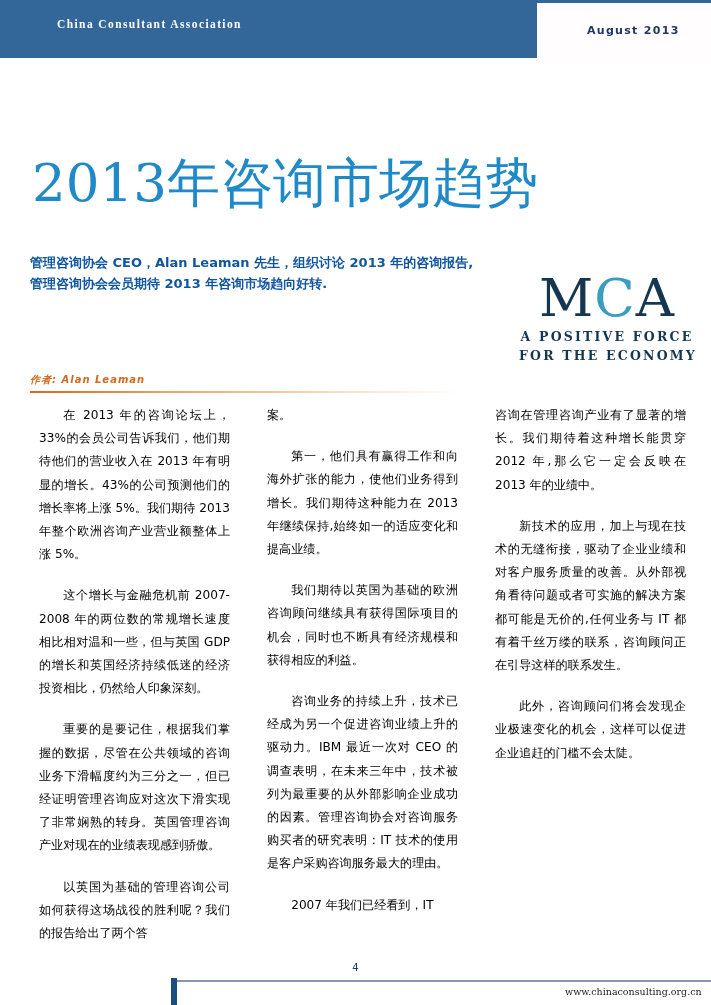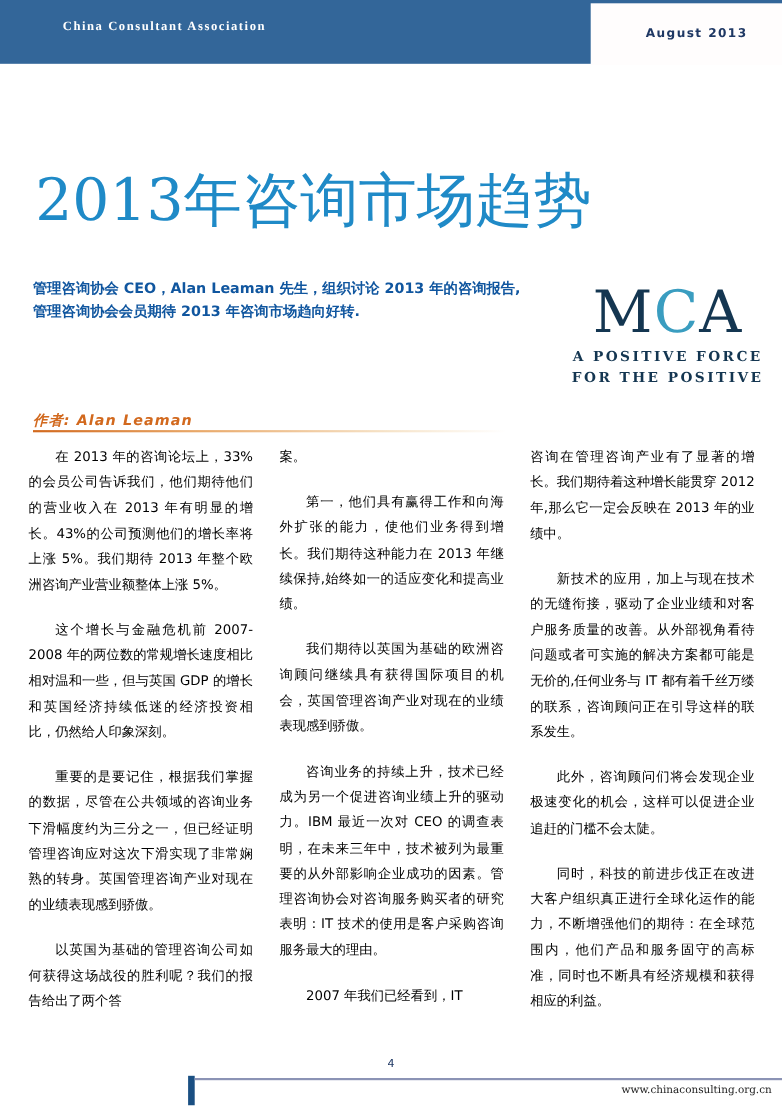--- a/index.html
+++ b/index.html
@@ -76,21 +76,21 @@
     font-family: "DejaVu Sans", sans-serif;
     font-weight: bold;
     font-size: 13px;
     line-height: 21px;
   }
 
   
   .mca-logo {
     position: absolute;
     left: 519px;
-    top: 257px;
+    top: 270px;
     width: 176px;
     height: 98px;
     text-align: center;
   }
   .mca-word {
     font-family: "DejaVu Serif", serif;
     font-size: 53px;
     line-height: 56px;
     color: #143651;
     letter-spacing: 1px;
@@ -116,21 +116,21 @@
     width: 460px;
     height: 22px;
   }
   .author-text {
     position: absolute;
     left: 0;
     top: 0;
     font-family: "DejaVu Sans", sans-serif;
     font-weight: bold;
     font-style: italic;
-    font-size: 13px;
+    font-size: 10px;
     color: #d2691e;
     letter-spacing: 1px;
     white-space: nowrap;
   }
   .author-rule {
     position: absolute;
     left: 0;
     top: 18px;
     width: 430px;
     height: 2px;
@@ -144,21 +144,21 @@
     top: 404px;
     width: 660px;
     height: 530px;
     display: flex;
     justify-content: space-between;
   }
   .col {
     width: 204px;
   }
   .col p {
-    margin: 0 0 18px 0;
+    margin: 0 0 18px 13px;
     font-family: "DejaVu Sans", sans-serif;
     font-size: 12.1px;
     line-height: 23.2px;
     color: #000000;
     text-align: justify;
     text-justify: inter-character;
   }
   .col p.indent { text-indent: 2em; }
 
   
@@ -205,46 +205,45 @@
 <div class="header-title">China  Consultant  Association</div>
 <div class="header-date-box"></div>
 <div class="header-date">August  2013</div>
 
 <div class="article-title">2013年咨询市场趋势</div>
 <div class="subtitle">管理咨询协会 CEO，Alan Leaman 先生，组织讨论 2013 年的咨询报告, 管理咨询协会会员期待 2013 年咨询市场趋向好转.</div>
 
 <div class="mca-logo">
   <div class="mca-word"><span>M</span><span class="mca-c">C</span><span>A</span></div>
   <div class="mca-tag">A POSITIVE FORCE</div>
-  <div class="mca-tag">FOR THE POSITIVE</div>
+  <div class="mca-tag">FOR THE ECONOMY</div>
 </div>
 
 <div class="author-line">
   <div class="author-text">作者:  Alan Leaman</div>
   <div class="author-rule"></div>
 </div>
 
 <div class="columns">
   <div class="col">
     <p class="indent">在 2013 年的咨询论坛上，33%的会员公司告诉我们，他们期待他们的营业收入在 2013 年有明显的增长。43%的公司预测他们的增长率将上涨 5%。我们期待 2013 年整个欧洲咨询产业营业额整体上涨 5%。</p>
     <p class="indent">这个增长与金融危机前 2007-2008 年的两位数的常规增长速度相比相对温和一些，但与英国 GDP 的增长和英国经济持续低迷的经济投资相比，仍然给人印象深刻。</p>
     <p class="indent">重要的是要记住，根据我们掌握的数据，尽管在公共领域的咨询业务下滑幅度约为三分之一，但已经证明管理咨询应对这次下滑实现了非常娴熟的转身。英国管理咨询产业对现在的业绩表现感到骄傲。</p>
     <p class="indent">以英国为基础的管理咨询公司如何获得这场战役的胜利呢？我们的报告给出了两个答</p>
   </div>
   <div class="col">
     <p>案。</p>
     <p class="indent">第一，他们具有赢得工作和向海外扩张的能力，使他们业务得到增长。我们期待这种能力在 2013 年继续保持,始终如一的适应变化和提高业绩。</p>
-    <p class="indent">我们期待以英国为基础的欧洲咨询顾问继续具有获得国际项目的机会，英国管理咨询产业对现在的业绩表现感到骄傲。</p>
+    <p class="indent">我们期待以英国为基础的欧洲咨询顾问继续具有获得国际项目的机会，同时也不断具有经济规模和获得相应的利益。</p>
     <p class="indent">咨询业务的持续上升，技术已经成为另一个促进咨询业绩上升的驱动力。IBM 最近一次对 CEO 的调查表明，在未来三年中，技术被列为最重要的从外部影响企业成功的因素。管理咨询协会对咨询服务购买者的研究表明：IT 技术的使用是客户采购咨询服务最大的理由。</p>
     <p class="indent">2007 年我们已经看到，IT</p>
   </div>
   <div class="col">
     <p>咨询在管理咨询产业有了显著的增长。我们期待着这种增长能贯穿 2012 年,那么它一定会反映在 2013 年的业绩中。</p>
     <p class="indent">新技术的应用，加上与现在技术的无缝衔接，驱动了企业业绩和对客户服务质量的改善。从外部视角看待问题或者可实施的解决方案都可能是无价的,任何业务与 IT 都有着千丝万缕的联系，咨询顾问正在引导这样的联系发生。</p>
     <p class="indent">此外，咨询顾问们将会发现企业极速变化的机会，这样可以促进企业追赶的门槛不会太陡。</p>
-    <p class="indent">同时，科技的前进步伐正在改进大客户组织真正进行全球化运作的能力，不断增强他们的期待：在全球范围内，他们产品和服务固守的高标准，同时也不断具有经济规模和获得相应的利益。</p>
   </div>
 </div>
 
 <div class="page-number">4</div>
 <div class="footer-tab"></div>
 <div class="footer-rule"></div>
 <div class="footer-url">www.chinaconsulting.org.cn</div>
 
 </body></html>

